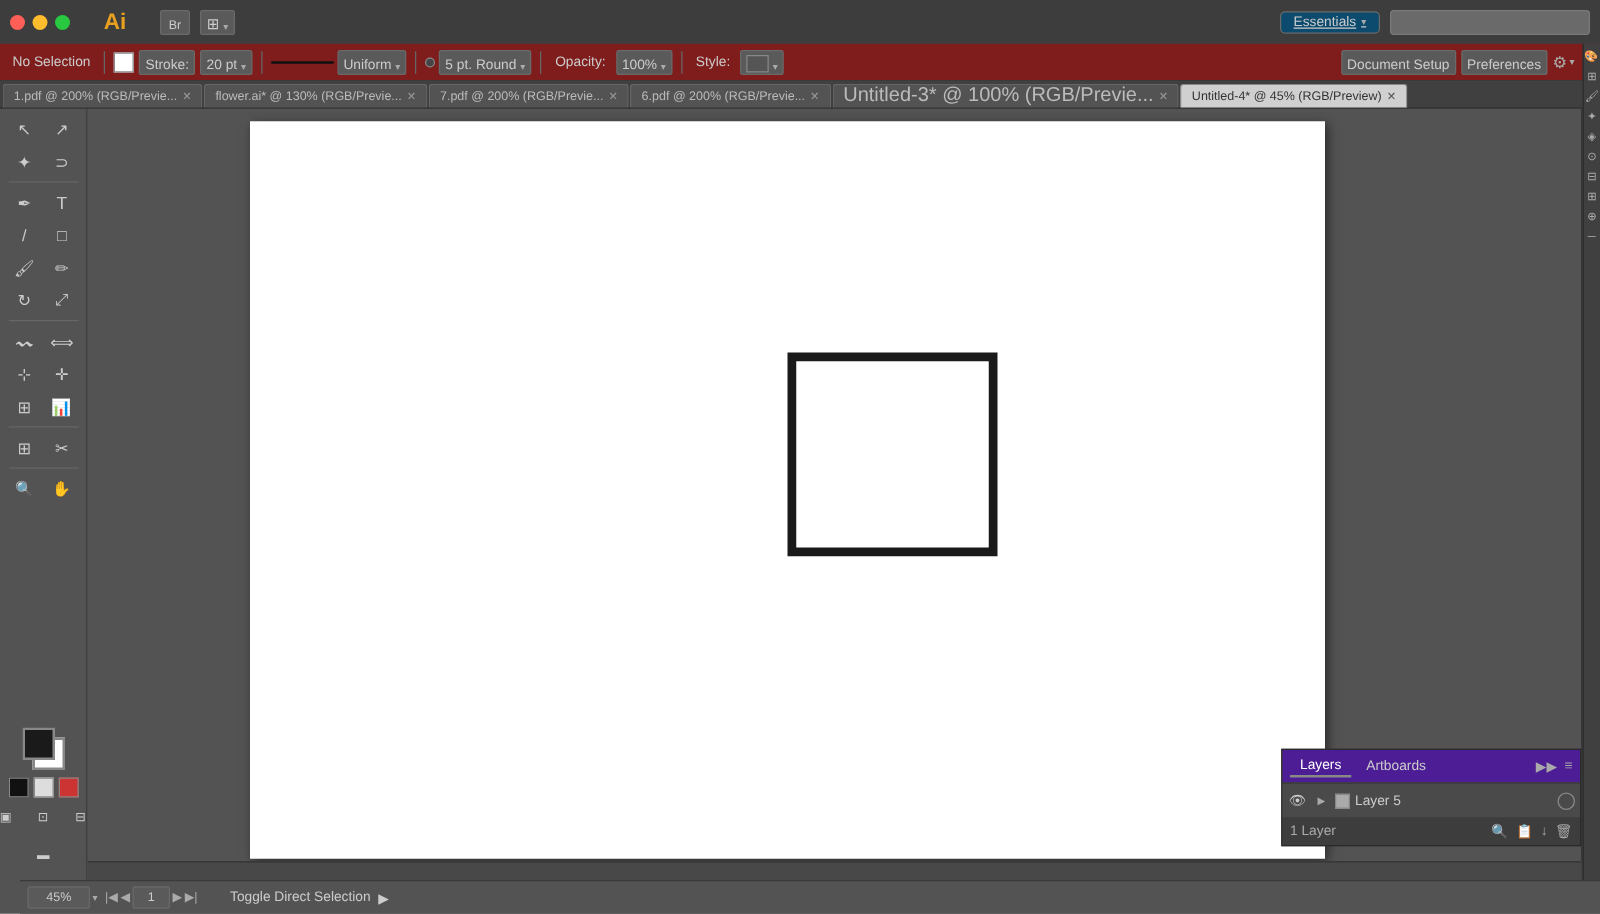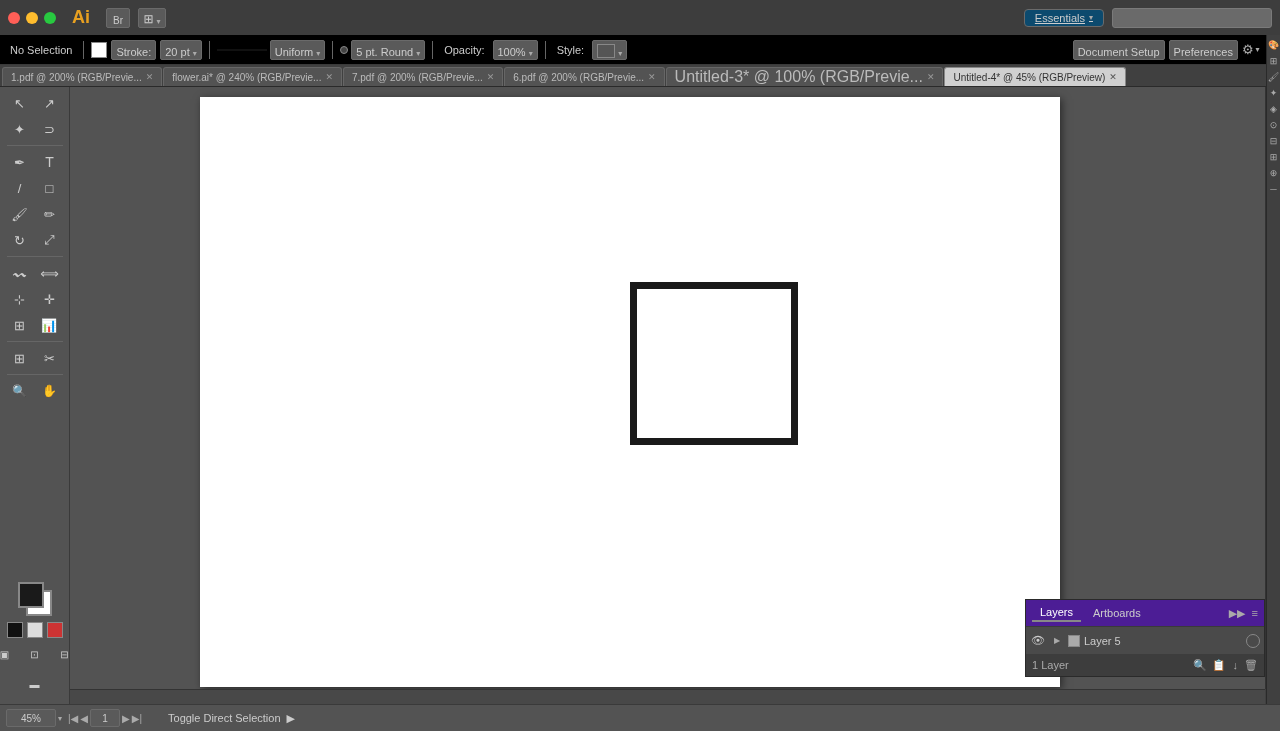--- a/index.html
+++ b/index.html
@@ -12,42 +12,42 @@
       display: flex;
       align-items: center;
       padding: 0 8px;
       gap: 8px;
     }
     .window-controls { display: flex; gap: 6px; align-items: center; }
     .wc { width: 12px; height: 12px; border-radius: 50%; }
     .wc.close { background: #ff5f57; }
     .wc.minimize { background: #ffbd2e; }
     .wc.maximize { background: #28c940; }
-    .app-icon { color: #e8a020; font-size: 18px; font-weight: bold; margin: 0 8px; }
+    .app-icon { color: #e8a020; font-size: 18px; font-weight: bold; margin: 0 19px; }
     .title-spacer { flex: 1; }
     .workspace-btn {
       background: #0c4a6e;
       border: 1px solid #6a6a6a;
       border-radius: 4px;
       color: #ccc;
       padding: 2px 10px;
       font-size: 11px;
       display: flex; align-items: center; gap: 4px; text-decoration: underline;
     }
     .search-box {
       width: 160px; height: 20px;
       background: #6a6a6a;
       border: 1px solid #7a7a7a;
       border-radius: 3px;
     }
 
     
     .toolbar {
       height: 30px;
-      background: #000000;
+      background: #7f1d1d;
       border-bottom: 1px solid #3a3a3a;
       display: flex;
       align-items: center;
       padding: 0 6px;
       gap: 4px;
       color: #ccc;
       font-size: 11px;
     }
     .toolbar-sep { width: 1px; height: 18px; background: #666; margin: 0 3px; }
     .toolbar-item {
@@ -244,21 +244,21 @@
       padding: 0 6px;
       font-size: 11px;
       color: #aaa;
       gap: 4px;
     }
     .layers-count-icons { margin-left: auto; display: flex; gap: 6px; color: #aaa; }
 
     
     .status-bar {
       position: absolute;
-      bottom: 0; left: 0; right: 0;
+      bottom: 0; left: 16px; right: 0;
       height: 27px;
       background: #535353;
       border-top: 1px solid #3a3a3a;
       display: flex;
       align-items: center;
       padding: 0 6px;
       gap: 6px;
       font-size: 11px;
       color: #ccc;
     }
@@ -396,21 +396,21 @@
   </div>
   <div style="font-size:11px;color:#aaa;margin-left:4px;">≡</div>
 </div>
 
 <div class="tabs-bar">
   <div class="tab">
     <span style="font-size:10px;">1.pdf @ 200% (RGB/Previe...</span>
     <span class="tab-close">✕</span>
   </div>
   <div class="tab">
-    <span style="font-size:10px;">flower.ai* @ 240% (RGB/Previe...</span>
+    <span style="font-size:10px;">flower.ai* @ 130% (RGB/Previe...</span>
     <span class="tab-close">✕</span>
   </div>
   <div class="tab">
     <span style="font-size:10px;">7.pdf @ 200% (RGB/Previe...</span>
     <span class="tab-close">✕</span>
   </div>
   <div class="tab">
     <span style="font-size:10px;">6.pdf @ 200% (RGB/Previe...</span>
     <span class="tab-close">✕</span>
   </div>

